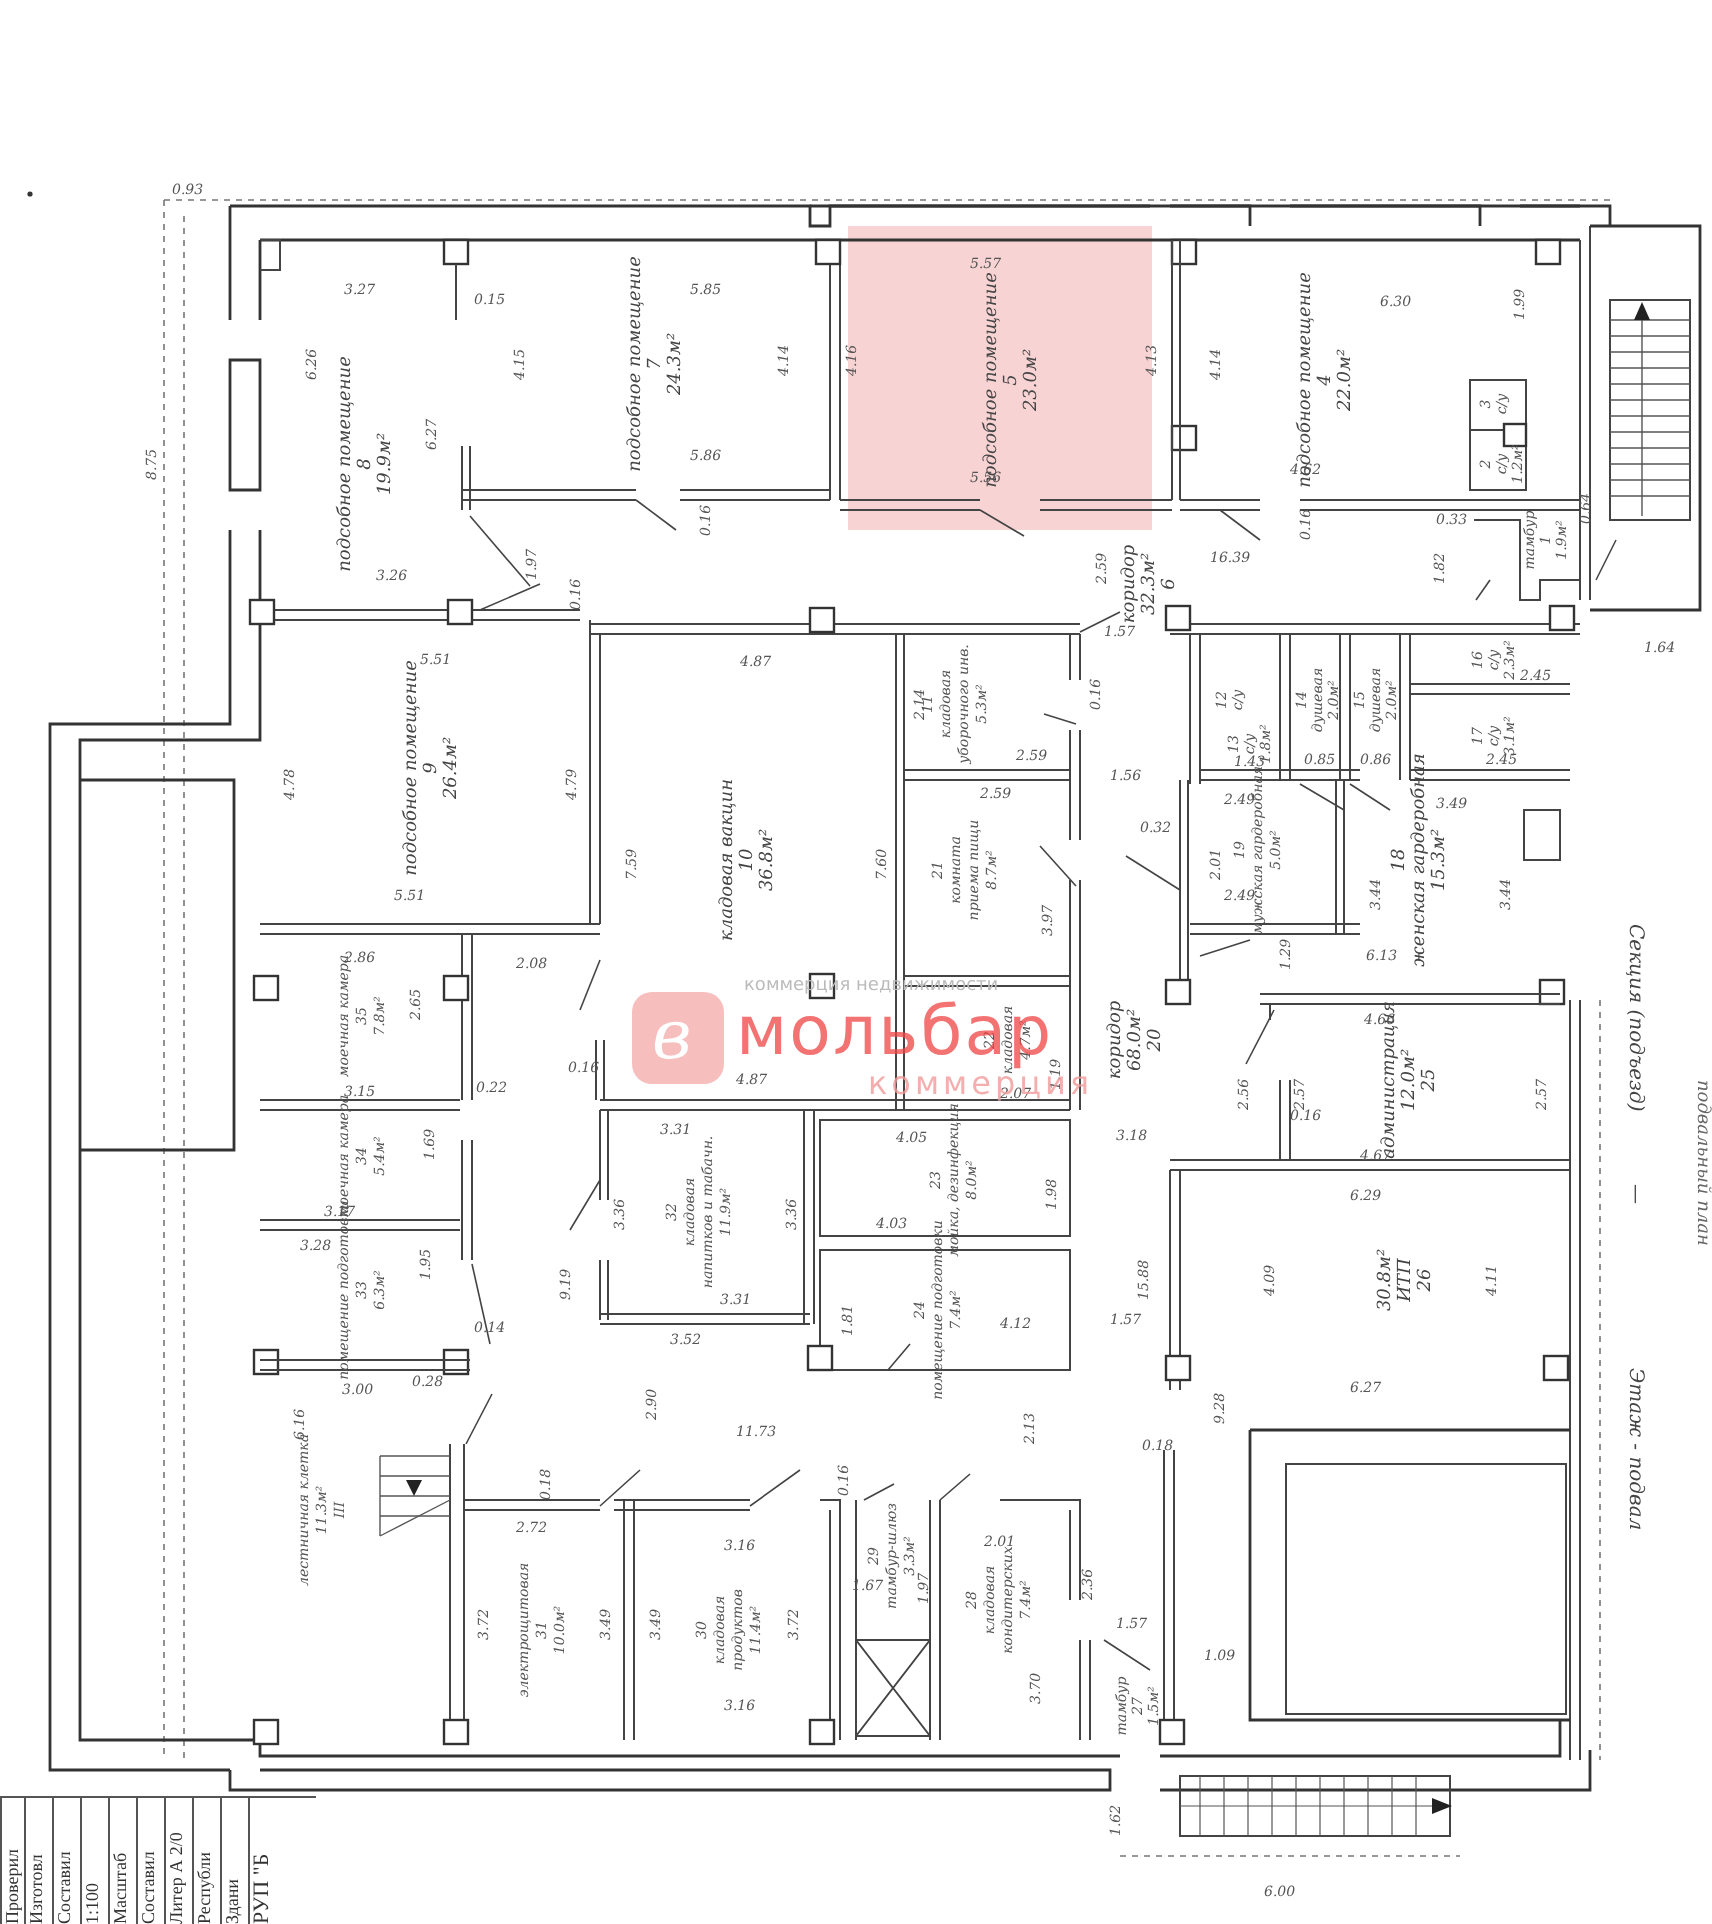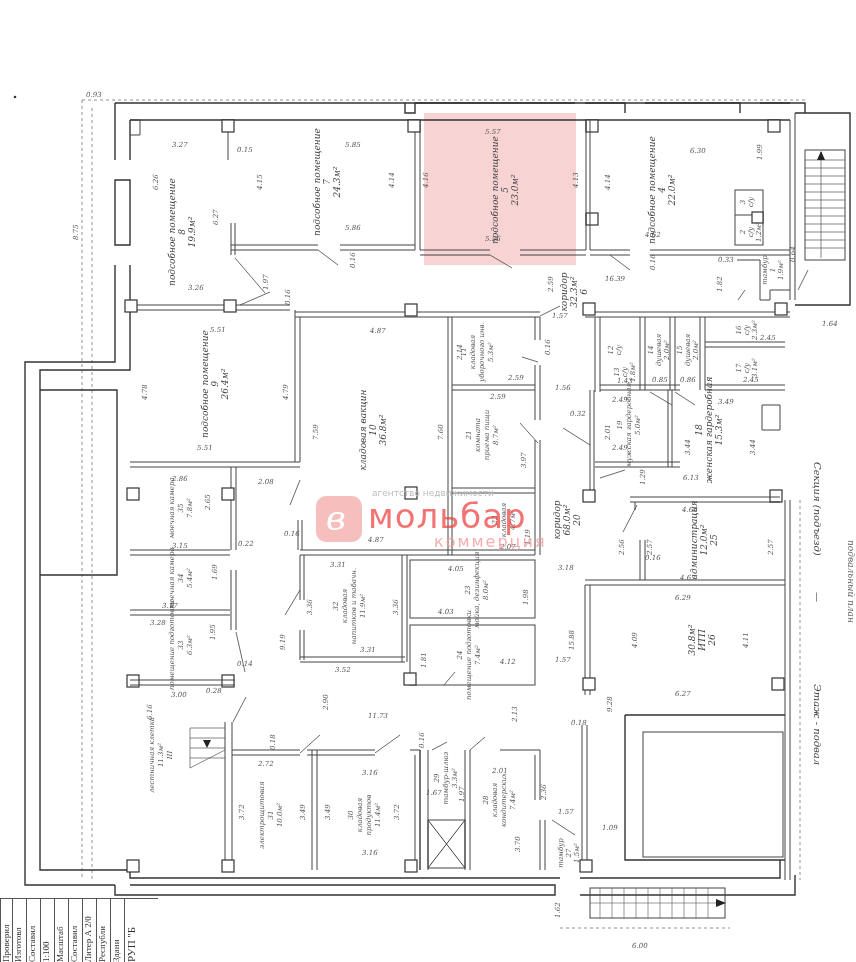--- a/index.html
+++ b/index.html
@@ -567,21 +567,21 @@
   <text class="dim" transform="translate(424,748) rotate(-90)">0.16</text>
   <text class="dim" x="492" y="773">2.01</text>
   <text class="dim" transform="translate(520,852) rotate(-90)">3.70</text>
   <text class="dim" transform="translate(546,800) rotate(-90)">2.36</text>
   <text class="dim" x="571" y="725">0.18</text>
   <text class="dim" x="558" y="814">1.57</text>
   <text class="dim" x="602" y="830">1.09</text>
 </svg>
 
 <div class="wm-box">
-  <div class="wm-top">агентство недвижимости</div>
+  <div class="wm-top">коммерция недвижимости</div>
   <div class="wm-logo">
         <span>в</span>
       </div>
   <div class="wm-brand">мольбар</div>
   <div class="wm-sub">коммерция</div>
 </div>
 
 <div class="side-text" style="left:823px;top:462px;transform:rotate(90deg);">Секция (подъезд)</div>
 <div class="side-text" style="left:823px;top:592px;transform:rotate(90deg);">—</div>
 <div class="side-text" style="left:823px;top:684px;transform:rotate(90deg);">Этаж - подвал</div>

